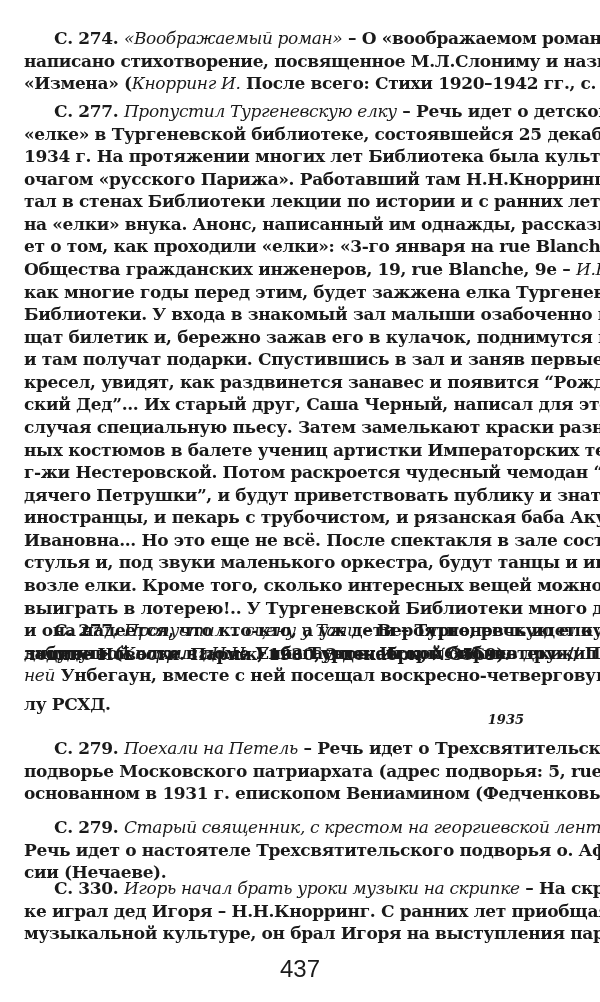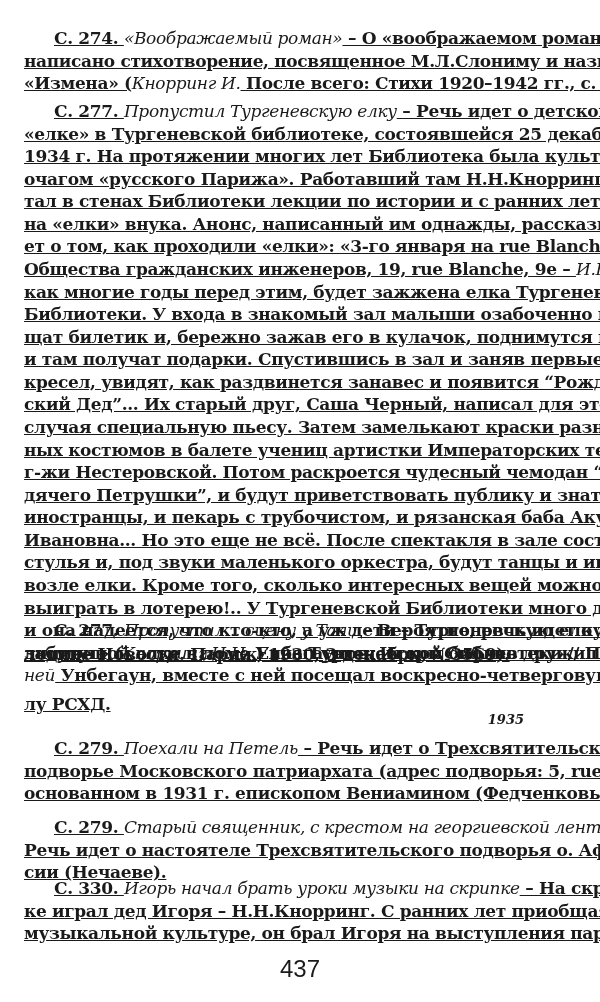--- a/index.html
+++ b/index.html
@@ -41,21 +41,20 @@
   }
   .line.last {
     text-align-last: left;
   }
   .line .it {
     font-style: italic;
     font-weight: normal;
   }
   .line .reg {
     font-weight: bold;
-    text-decoration: underline;
   }
   .year-heading {
     position: absolute;
     left: 0;
     width: 524px;
     top: 708px;
     text-align: right;
     font-size: 13px;
     line-height: 24px;
     font-style: italic;

